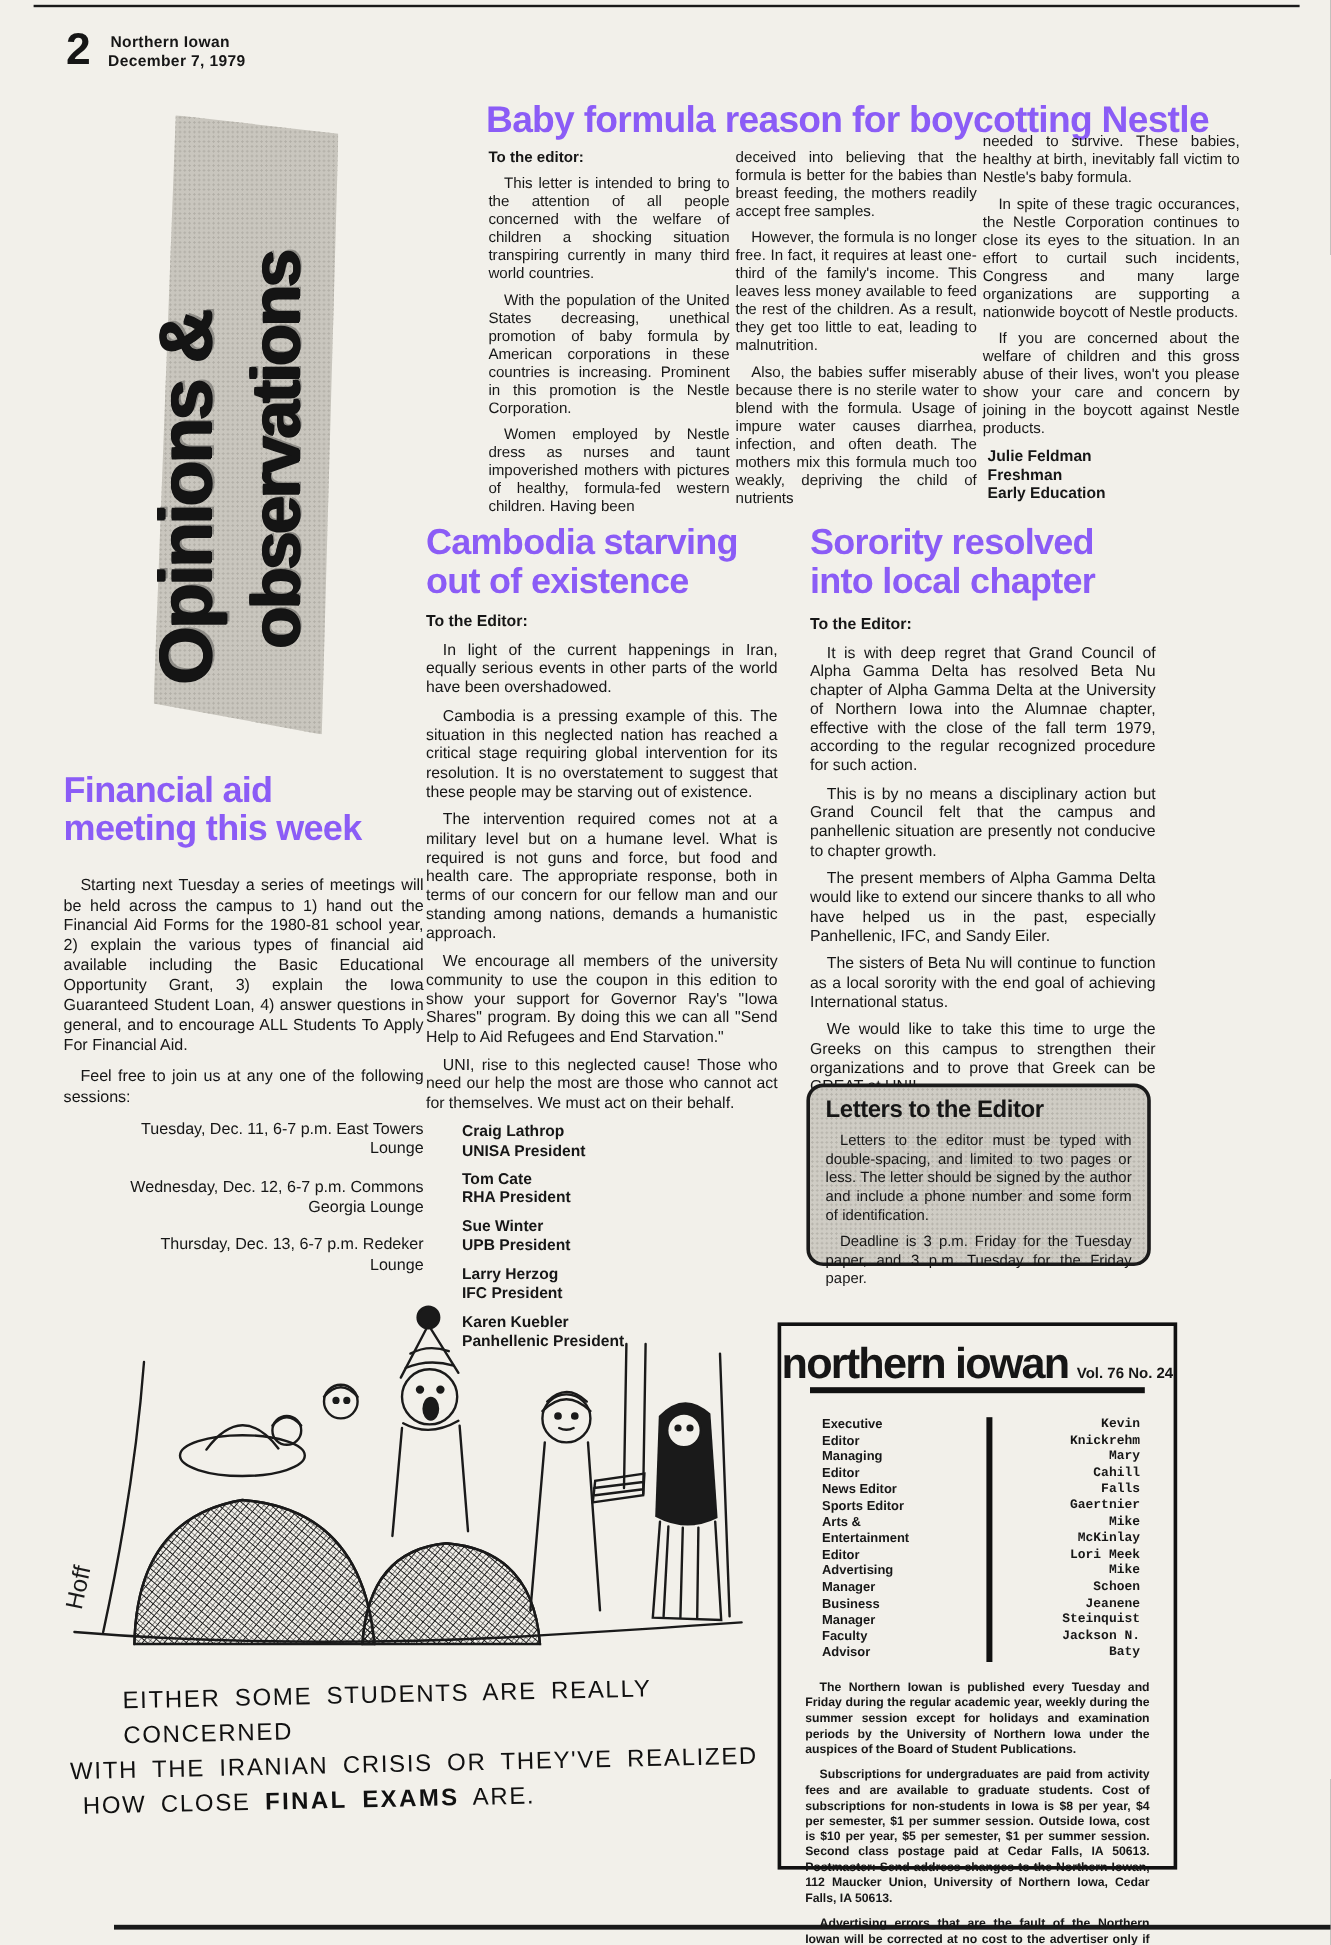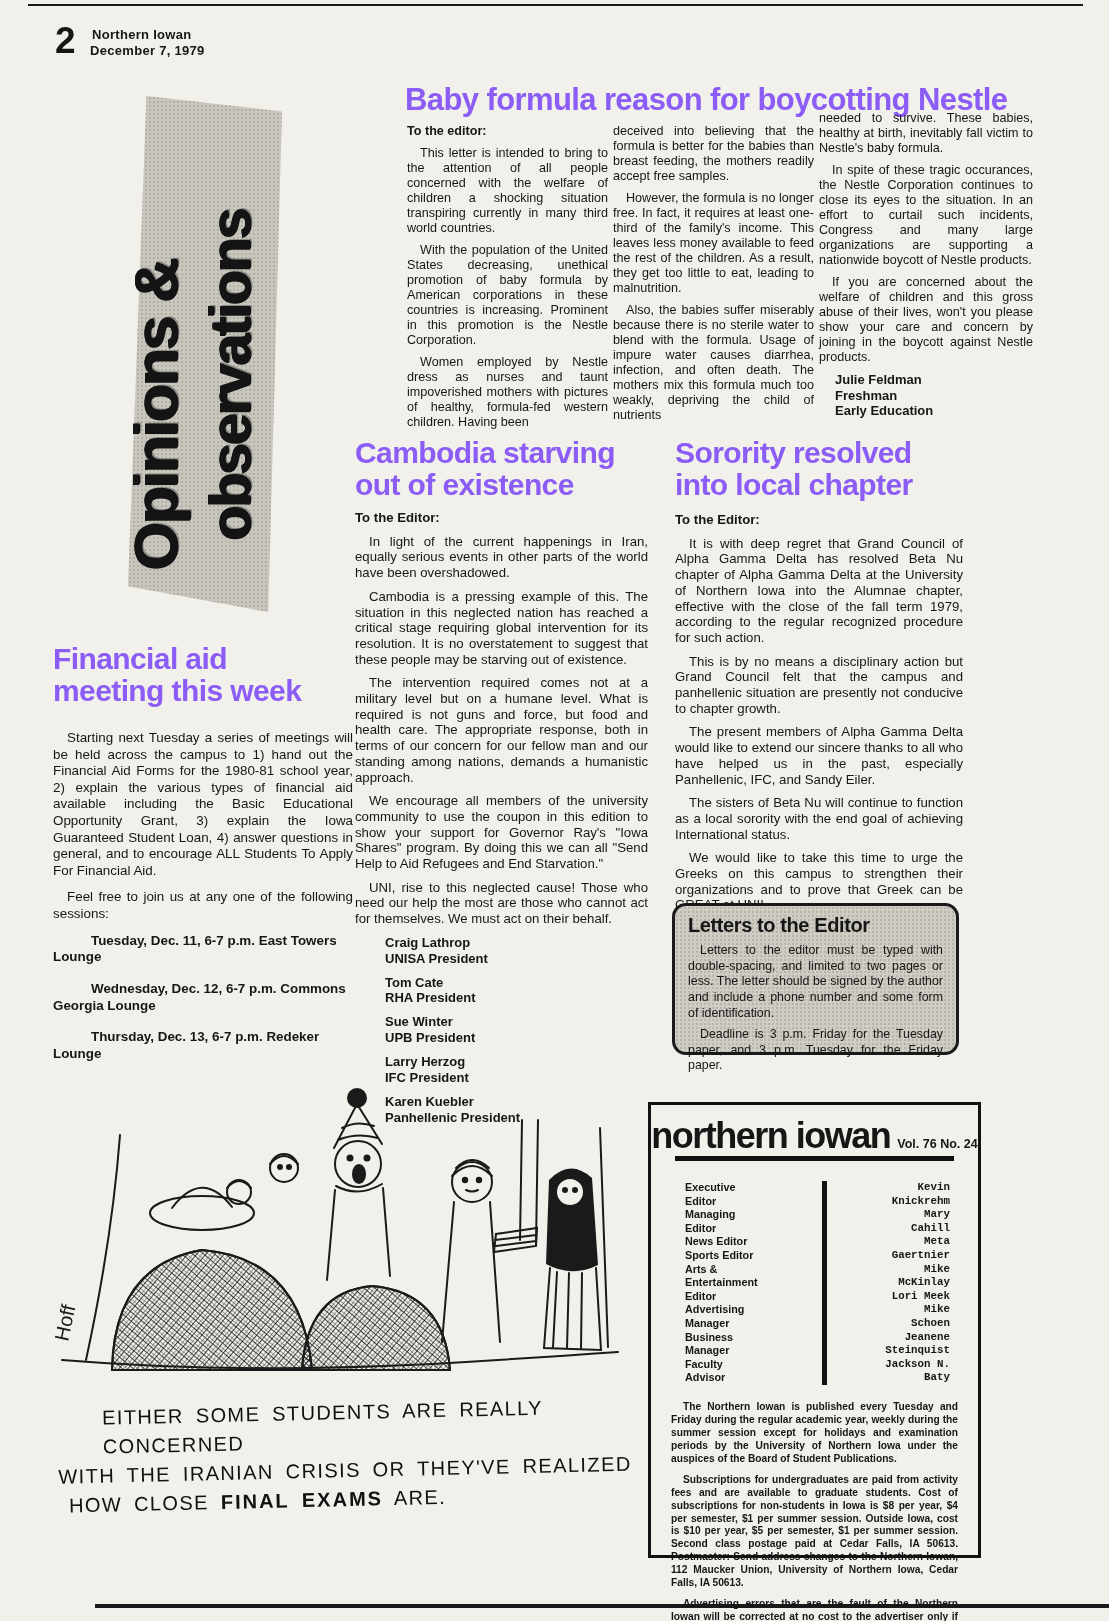--- a/index.html
+++ b/index.html
@@ -30,25 +30,25 @@
   .h-nestle{font-size:31px;}
   .h-med{font-size:30px;}
 
   
   .bodycol p{margin:0 0 7px;font-size:12.6px;line-height:1.19;text-align:justify;}
   .bodycol p.ind{text-indent:13px;}
   .salut{font-weight:700;font-size:12.8px;margin:0 0 5px;}
   .widecol p{margin:0 0 8px;font-size:13.2px;line-height:1.19;text-align:justify;text-indent:14px;}
   .sigline{font-weight:700;font-size:13px;line-height:1.22;}
   .sigblock{margin:0 0 8px 30px;}
-  .nsig{margin-left:16px;}
+  .nsig{margin-left:4px;}
 
   
   .fin p{margin:0 0 10px;font-size:13.4px;line-height:1.24;text-align:justify;text-indent:14px;}
-  .fin p.session{text-align:left;text-indent:38px;margin-bottom:15px;font-weight:bold;}
+  .fin p.session{text-align:right;text-indent:38px;margin-bottom:15px;}
 
   
   .letters-box{position:absolute;left:672px;top:903px;width:287px;height:152px;box-sizing:border-box;
                border:3px solid #1a1a1a;border-radius:14px;
                background-color:#cfccc4;
                background-image:radial-gradient(#b7b4ac .8px, rgba(0,0,0,0) .9px);
                background-size:4px 4px;padding:8px 13px;}
   .letters-title{font-size:20px;font-weight:800;letter-spacing:-.4px;margin:0 0 6px;}
   .letters-box p{margin:0 0 6px;font-size:12.4px;line-height:1.26;text-align:justify;text-indent:12px;}
 
@@ -262,21 +262,21 @@
         <div>Sports Editor</div>
         <div>Arts &amp; Entertainment Editor</div>
         <div>Advertising Manager</div>
         <div>Business Manager</div>
         <div>Faculty Advisor</div>
       </div>
       <div class="staff-divider"></div>
       <div class="staff-col names">
         <div>Kevin Knickrehm</div>
         <div>Mary Cahill</div>
-        <div>Meta Gaertnier</div>
+        <div>Falls Gaertnier</div>
         <div>Mike McKinlay</div>
         <div>Lori Meek</div>
         <div>Mike Schoen</div>
         <div>Jeanene Steinquist</div>
         <div>Jackson N. Baty</div>
       </div>
     </div>
     <div class="mast-fine">
       <p>The Northern Iowan is published every Tuesday and Friday during the regular academic year, weekly during the summer session except for holidays and examination periods by the University of Northern Iowa under the auspices of the Board of Student Publications.</p>
       <p>Subscriptions for undergraduates are paid from activity fees and are available to graduate students. Cost of subscriptions for non-students in Iowa is $8 per year, $4 per semester, $1 per summer session. Outside Iowa, cost is $10 per year, $5 per semester, $1 per summer session. Second class postage paid at Cedar Falls, IA 50613. Postmaster: Send address changes to the Northern Iowan, 112 Maucker Union, University of Northern Iowa, Cedar Falls, IA 50613.</p>

